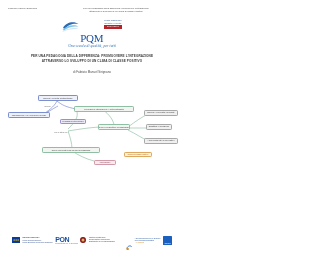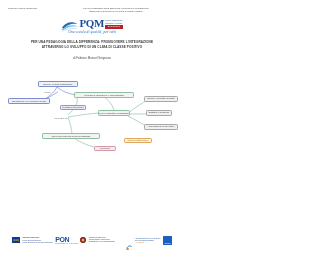--- a/index.html
+++ b/index.html
@@ -55,25 +55,25 @@
     position:relative;
   }
   .swoosh{
     width:17px;height:12px;
     position:relative;
     margin-top:1px;
   }
   .pqm-text{
     font-family:"Liberation Serif",serif;
     font-size:11px;
-    font-weight:700;
+    font-weight:400;
     color:#1b4f9c;
     letter-spacing:-.3px;
     line-height:11px;
-    margin-top:1px;
+    margin-top:16px;
   }
   .logo-badge{
     display:flex;flex-direction:column;
     margin-top:2px;
     gap:.4px;
   }
   .badge-row{
     font-size:2.3px;
     color:#1b4f9c;
     line-height:1.25;

